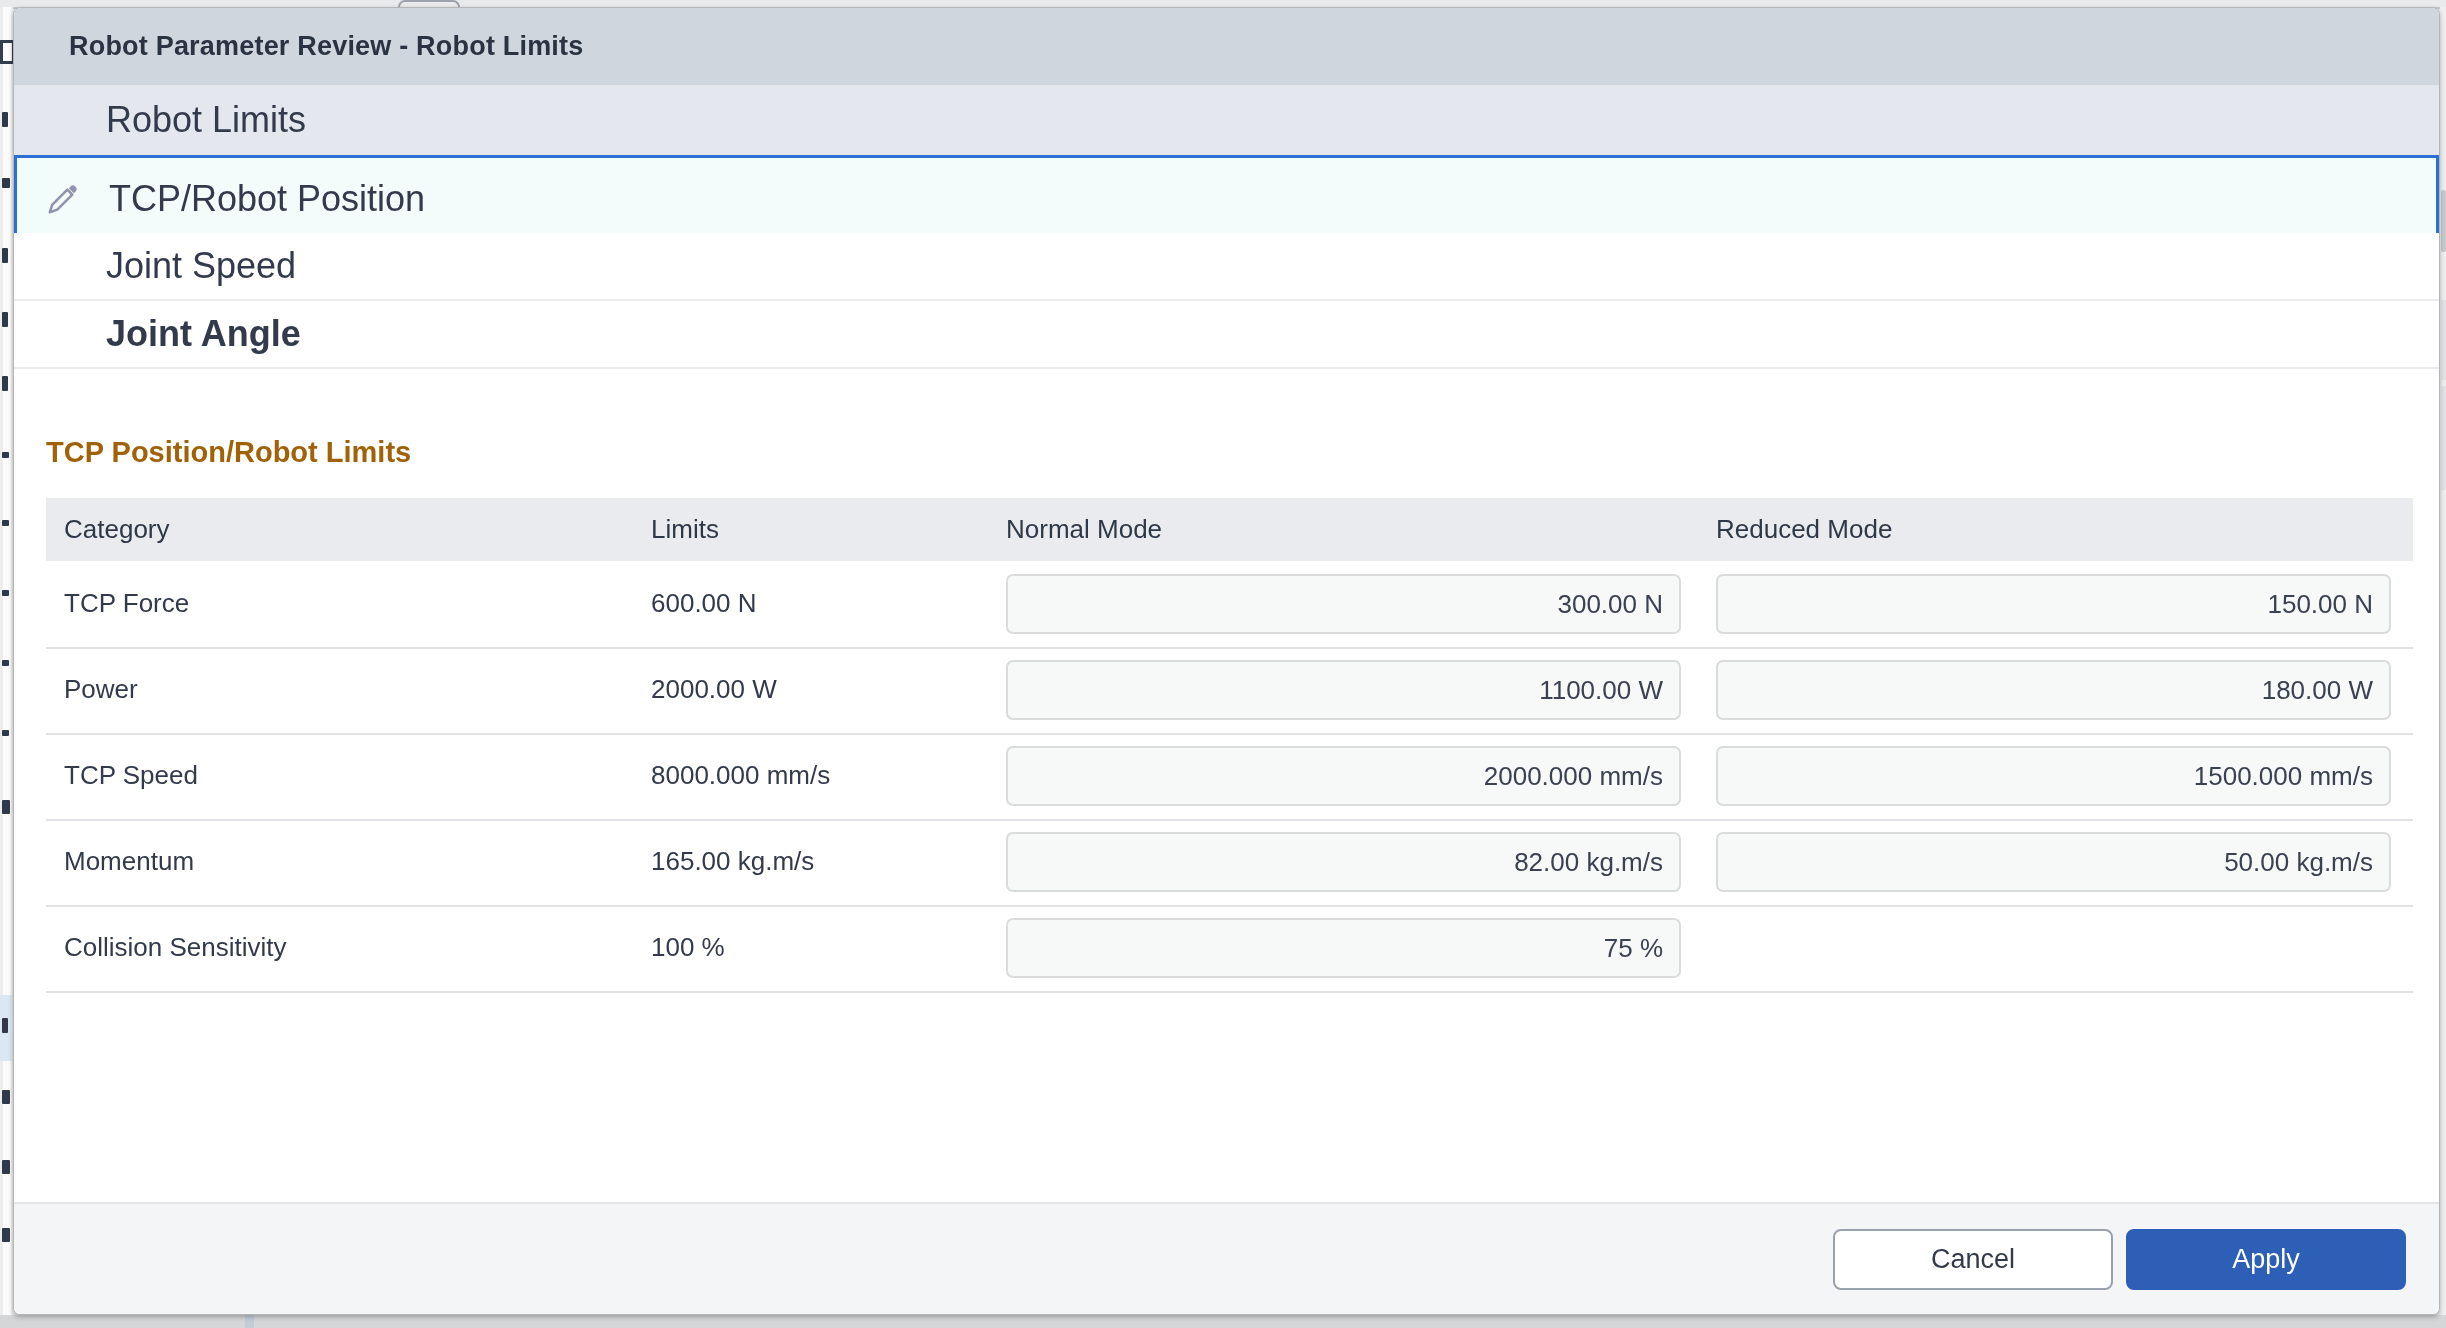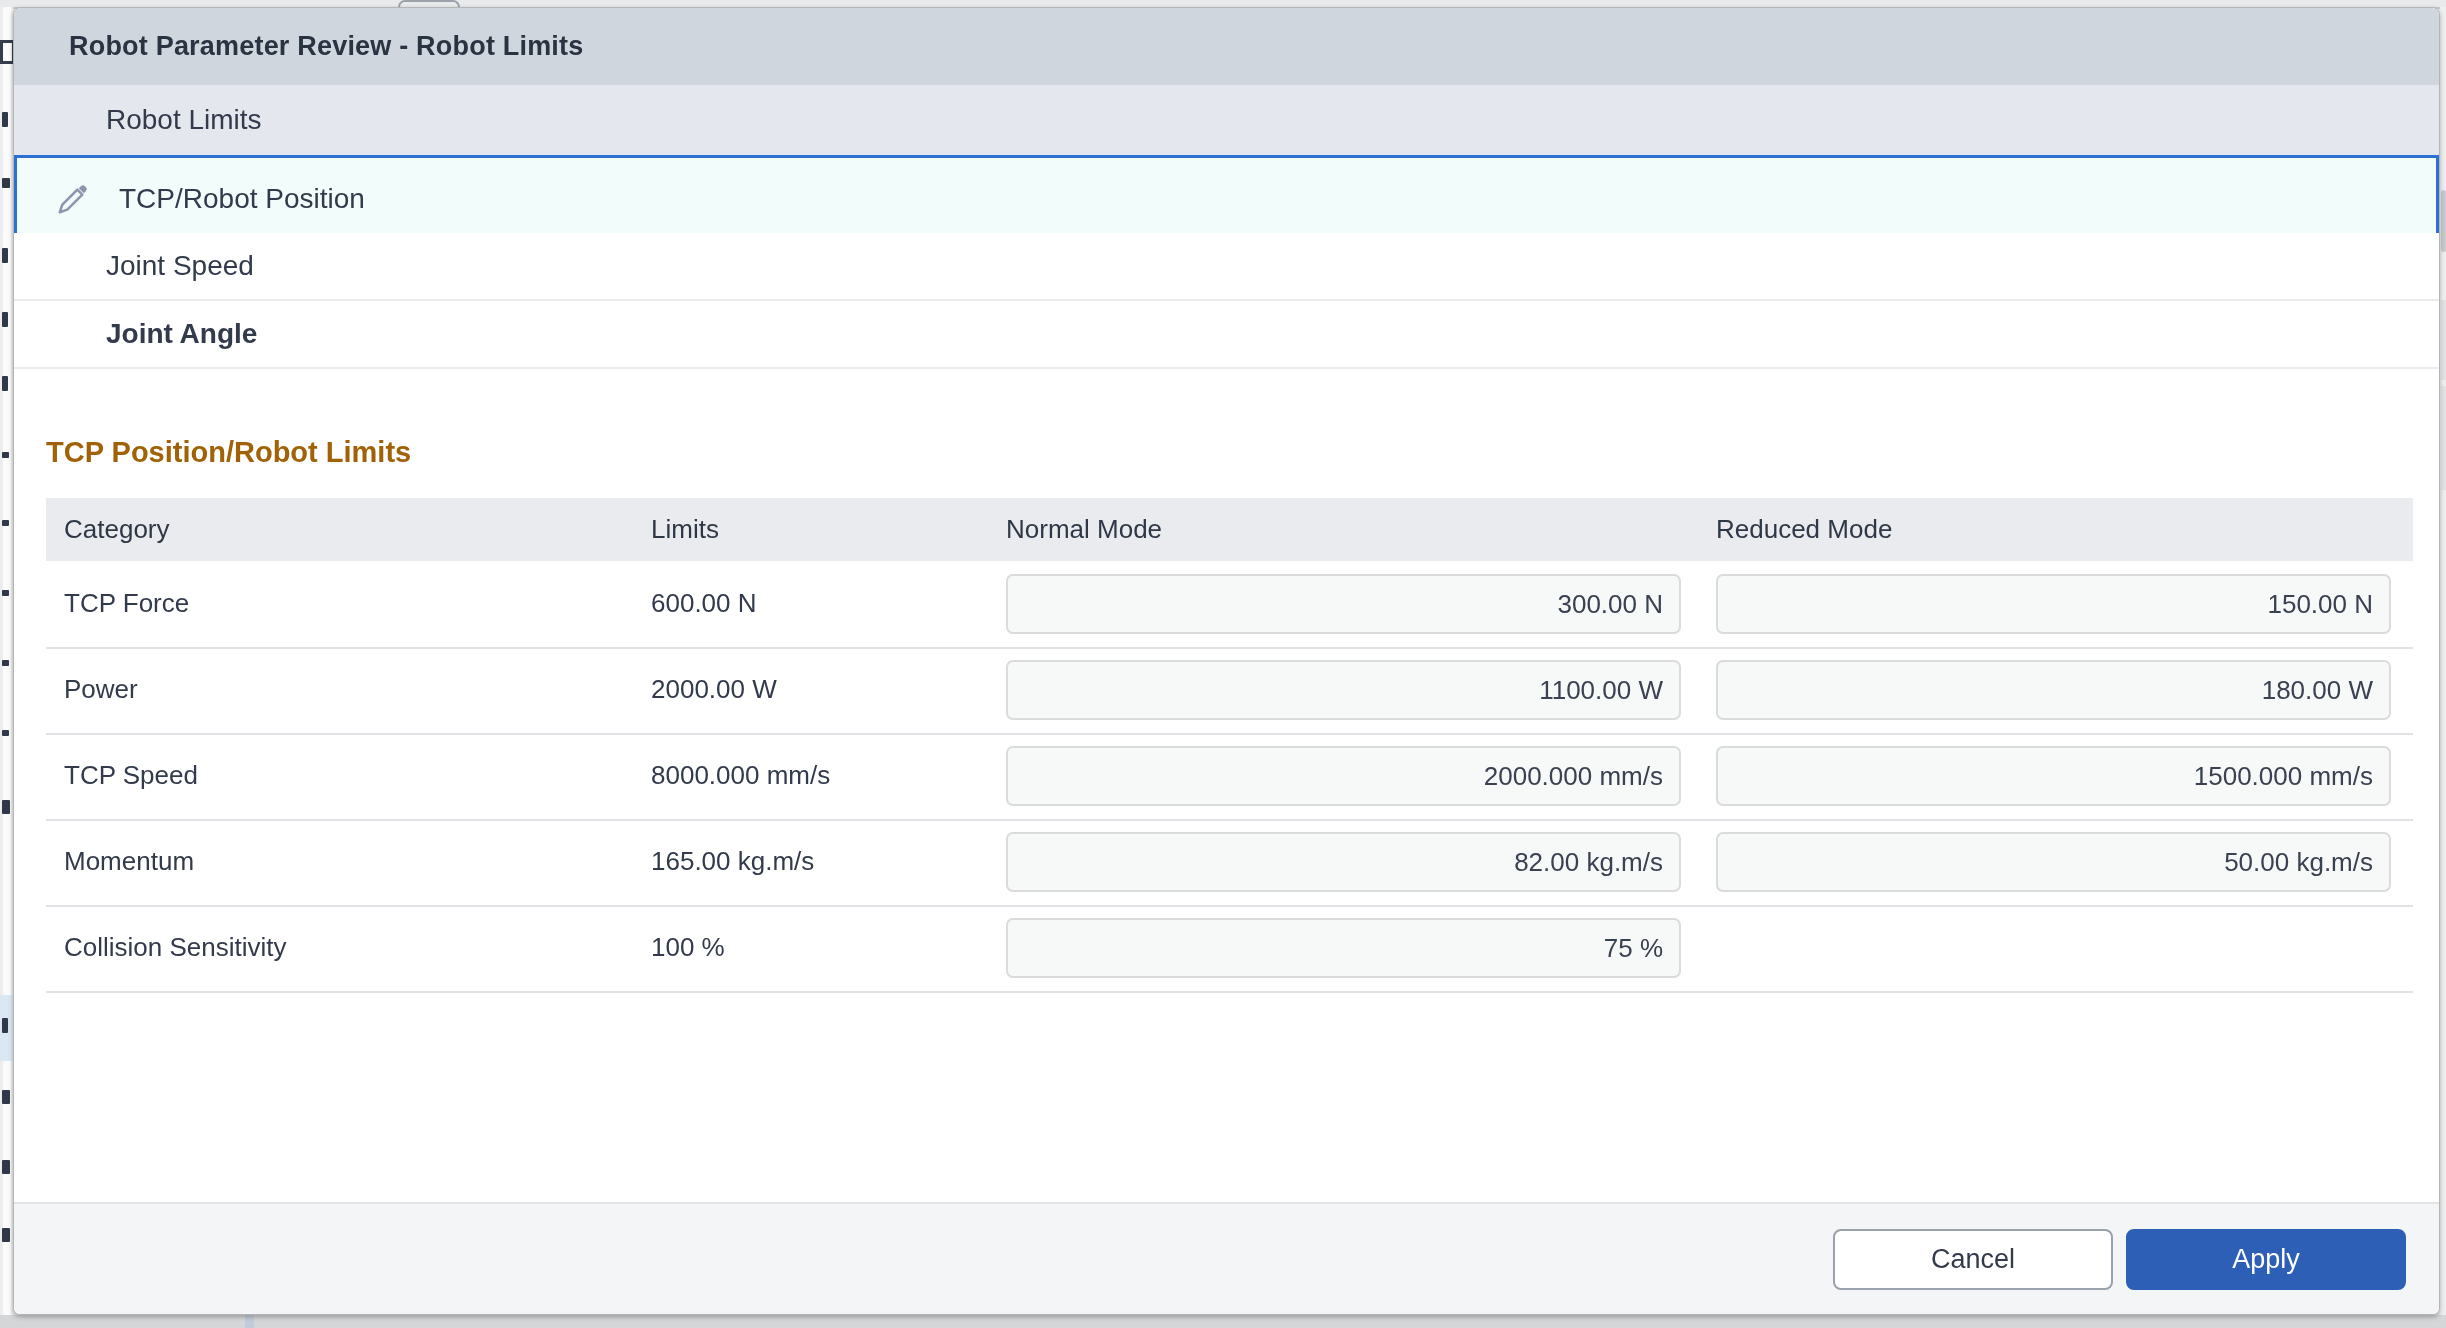--- a/index.html
+++ b/index.html
@@ -30,25 +30,25 @@
     box-shadow:0 2px 5px rgba(0,0,0,.28);
     overflow:hidden;box-sizing:border-box;
   }
   .titlebar{
     position:absolute;left:0;top:0;width:100%;height:77px;background:#cfd6de;
     display:flex;align-items:center;box-sizing:border-box;padding-left:55px;
   }
   .titlebar .title{font-size:27px;font-weight:bold;color:#2a3342;letter-spacing:.2px;}
 
   
-  .nav-row{position:absolute;left:0;width:100%;box-sizing:border-box;display:flex;align-items:center;color:#323a4b;font-size:28px;}
+  .nav-row{position:absolute;left:0;width:100%;box-sizing:border-box;display:flex;align-items:center;color:#323a4b;font-size:36px;}
   .row-robot-limits{top:77px;height:70px;background:#e5e7ee;padding-left:92px;}
   .row-selected{
     top:147px;height:88px;background:#f1fcfb;border:3px solid #2c70d3;
-    padding-left:10px;
+    padding-left:0;
   }
   .row-selected .icon-cell{width:92px;display:flex;justify-content:center;align-items:center;}
   .row-plain{background:#ffffff;border-bottom:2px solid #e9ebec;padding-left:92px;align-items:center;}
   .row-joint-speed{top:225px;height:68px;}
   .row-joint-angle{top:293px;height:68px;font-weight:bold;}
 
   
   .section-title{
     position:absolute;left:32px;top:428px;font-size:29px;font-weight:bold;color:#a16207;
   }

